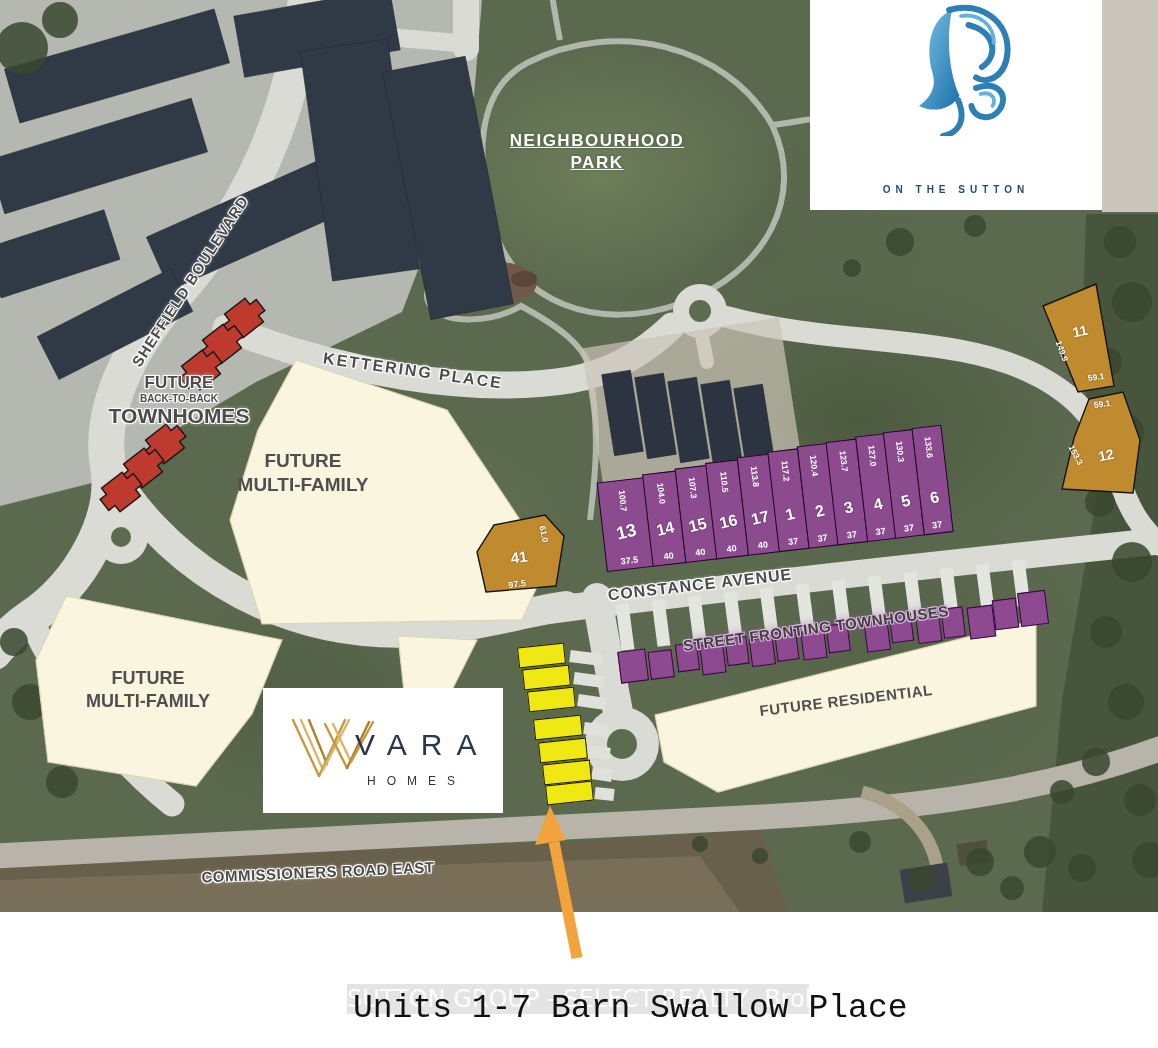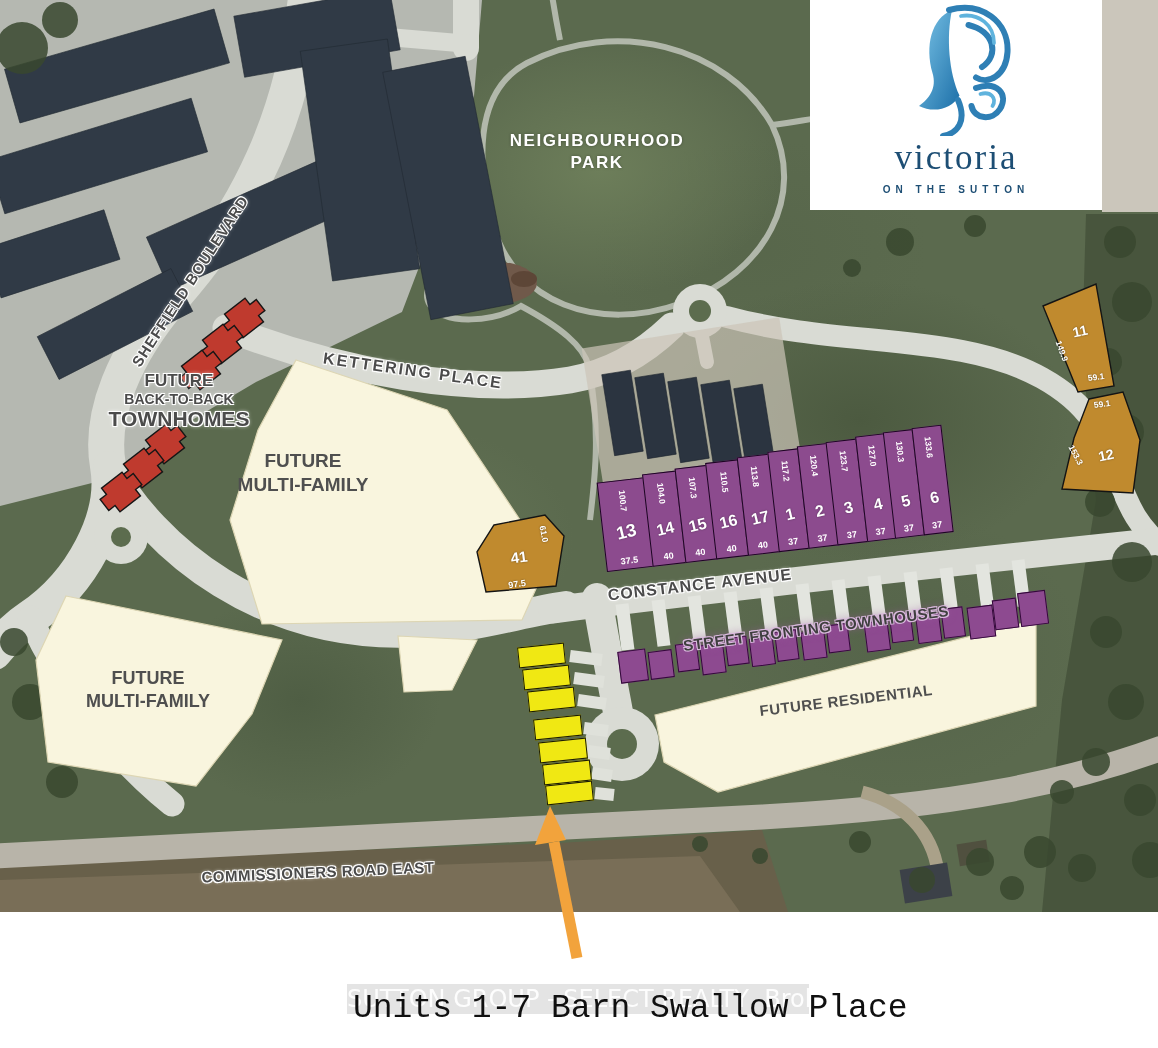--- a/index.html
+++ b/index.html
@@ -10,21 +10,21 @@
     background-image:
       radial-gradient(260px 180px at 600px 170px,#6d7e5a 0%,rgba(109,126,90,0) 70%),
       radial-gradient(300px 200px at 860px 420px,#4c5a40 0%,rgba(76,90,64,0) 70%),
       radial-gradient(220px 160px at 420px 540px,#647456 0%,rgba(100,116,86,0) 70%),
       radial-gradient(260px 200px at 900px 650px,#55644a 0%,rgba(85,100,74,0) 70%),
       radial-gradient(200px 150px at 300px 700px,#4f5e44 0%,rgba(79,94,68,0) 70%),
       radial-gradient(240px 160px at 760px 250px,#51604552 0%,rgba(81,96,69,0) 70%);}
   svg.layer{position:absolute;left:0;top:0;pointer-events:none;}
   .lbl{position:absolute;font-weight:bold;color:#4b4b4b;white-space:nowrap;z-index:6;}
   .halo{text-shadow:-1px -1px 0 #fff,1px -1px 0 #fff,-1px 1px 0 #fff,1px 1px 0 #fff,0 0 4px #fff;}
-  .whitetxt{color:#fff;text-shadow:0 0 3px rgba(0,0,0,.35);}
+  .whitetxt{color:#fff;text-shadow:0 0 3px rgba(0,0,0,.35);text-decoration:underline;}
   
   .lot-strip{position:absolute;left:608px;top:420px;width:366px;height:152px;
      transform:rotate(-6.6deg);transform-origin:0 100%;display:flex;align-items:flex-end;z-index:4;}
   .plot{position:relative;background:#8c4b8e;border:1.5px solid #1c0522;margin-left:-1.5px;box-sizing:border-box;}
   .p-depth{position:absolute;top:15px;left:50%;transform:translateX(-50%) rotate(90deg);
      font-size:8.5px;font-weight:bold;color:#fff;white-space:nowrap;}
   .p-num{position:absolute;bottom:26px;width:100%;text-align:center;font-size:16px;font-weight:bold;
      color:#fff;transform:rotate(-7deg);text-shadow:0 0 2px rgba(0,0,0,.4);}
   .p-width{position:absolute;bottom:3px;width:100%;text-align:center;font-size:9px;font-weight:bold;color:#fff;}
   
@@ -302,21 +302,21 @@
   </div>
 
   <div class="lbl whitetxt" style="left:597px;top:152px;width:230px;text-align:center;font-size:17px;letter-spacing:1.5px;line-height:1.3;white-space:normal;transform:translate(-50%,-50%)">NEIGHBOURHOOD PARK</div>
   <div class="lbl halo" style="left:190px;top:281px;font-size:15px;letter-spacing:1px;transform:translate(-50%,-50%) rotate(-57deg)">SHEFFIELD BOULEVARD</div>
   <div class="lbl halo" style="left:413px;top:371px;font-size:16px;letter-spacing:2px;transform:translate(-50%,-50%) rotate(8deg)">KETTERING PLACE</div>
   <div class="lbl halo" style="left:700px;top:585px;font-size:16px;letter-spacing:1px;transform:translate(-50%,-50%) rotate(-6.5deg)">CONSTANCE AVENUE</div>
   <div class="lbl halo" style="left:318px;top:872px;font-size:15px;letter-spacing:0.5px;transform:translate(-50%,-50%) rotate(-2.5deg)">COMMISSIONERS ROAD EAST</div>
 
   <div class="lbl halo" style="left:179px;top:401px;text-align:center;transform:translate(-50%,-50%);line-height:1.15">
     <div style="font-size:17px">FUTURE</div>
-    <div style="font-size:14px">BACK-TO-BACK</div>
+    <div style="font-size:10px">BACK-TO-BACK</div>
     <div style="font-size:21px">TOWNHOMES</div>
   </div>
   <div class="lbl" style="left:303px;top:473px;text-align:center;transform:translate(-50%,-50%);line-height:1.25;color:#4f4f4f">
     <div style="font-size:19px">FUTURE</div>
     <div style="font-size:19px">MULTI-FAMILY</div>
   </div>
   <div class="lbl" style="left:148px;top:689px;text-align:center;transform:translate(-50%,-50%);line-height:1.25;color:#4f4f4f">
     <div style="font-size:18px">FUTURE</div>
     <div style="font-size:18px">MULTI-FAMILY</div>
   </div>
@@ -348,21 +348,37 @@
         <path d="M42,4 C64,-2 82,12 81,32 C80,48 68,54 60,49"></path>
         <path d="M55,14 C72,18 76,34 64,42"></path>
         <path d="M60,56 C74,51 82,60 76,70 C71,78 59,77 57,68"></path>
         <path d="M48,64 C54,78 48,86 38,88"></path>
       </g>
       <g stroke="#5fb3dd" stroke-width="2.5" fill="none" stroke-linecap="round">
         <path d="M50,8 C62,6 72,14 72,26"></path>
         <path d="M63,60 C70,58 74,63 71,68"></path>
       </g>
     </svg>
-    <div class="victoria-word">victoria</div>
     <div class="victoria-tag">ON THE SUTTON</div>
   </div>
   <div class="beige-strip"></div>
 
+  <div class="vara-box">
+    <svg width="88" height="72" viewBox="0 0 88 72" style="position:absolute;left:26px;top:26px">
+      <g fill="none" stroke-linecap="round">
+        <path d="M4,6 L30,62" stroke="#c59a3f" stroke-width="2.4"></path>
+        <path d="M12,6 L34,56" stroke="#dbb668" stroke-width="2.4"></path>
+        <path d="M20,6 L38,50" stroke="#b07f2a" stroke-width="2.4"></path>
+        <path d="M30,62 L56,6" stroke="#c59a3f" stroke-width="2.4"></path>
+        <path d="M34,56 L60,6" stroke="#dbb668" stroke-width="2.4"></path>
+        <path d="M36,10 L58,54" stroke="#c59a3f" stroke-width="2.4"></path>
+        <path d="M44,10 L62,48" stroke="#dbb668" stroke-width="2.4"></path>
+        <path d="M58,54 L80,8" stroke="#b07f2a" stroke-width="2.4"></path>
+        <path d="M62,48 L84,8" stroke="#c59a3f" stroke-width="2.4"></path>
+      </g>
+    </svg>
+    <div class="vara-word">VARA</div>
+    <div class="vara-tag">HOMES</div>
+  </div>
 </div>
 
 <div class="watermark">SUTTON GROUP - SELECT REALTY, Brokerage</div>
 <div class="caption">Units 1-7 Barn Swallow Place</div>
 
 </body></html>

